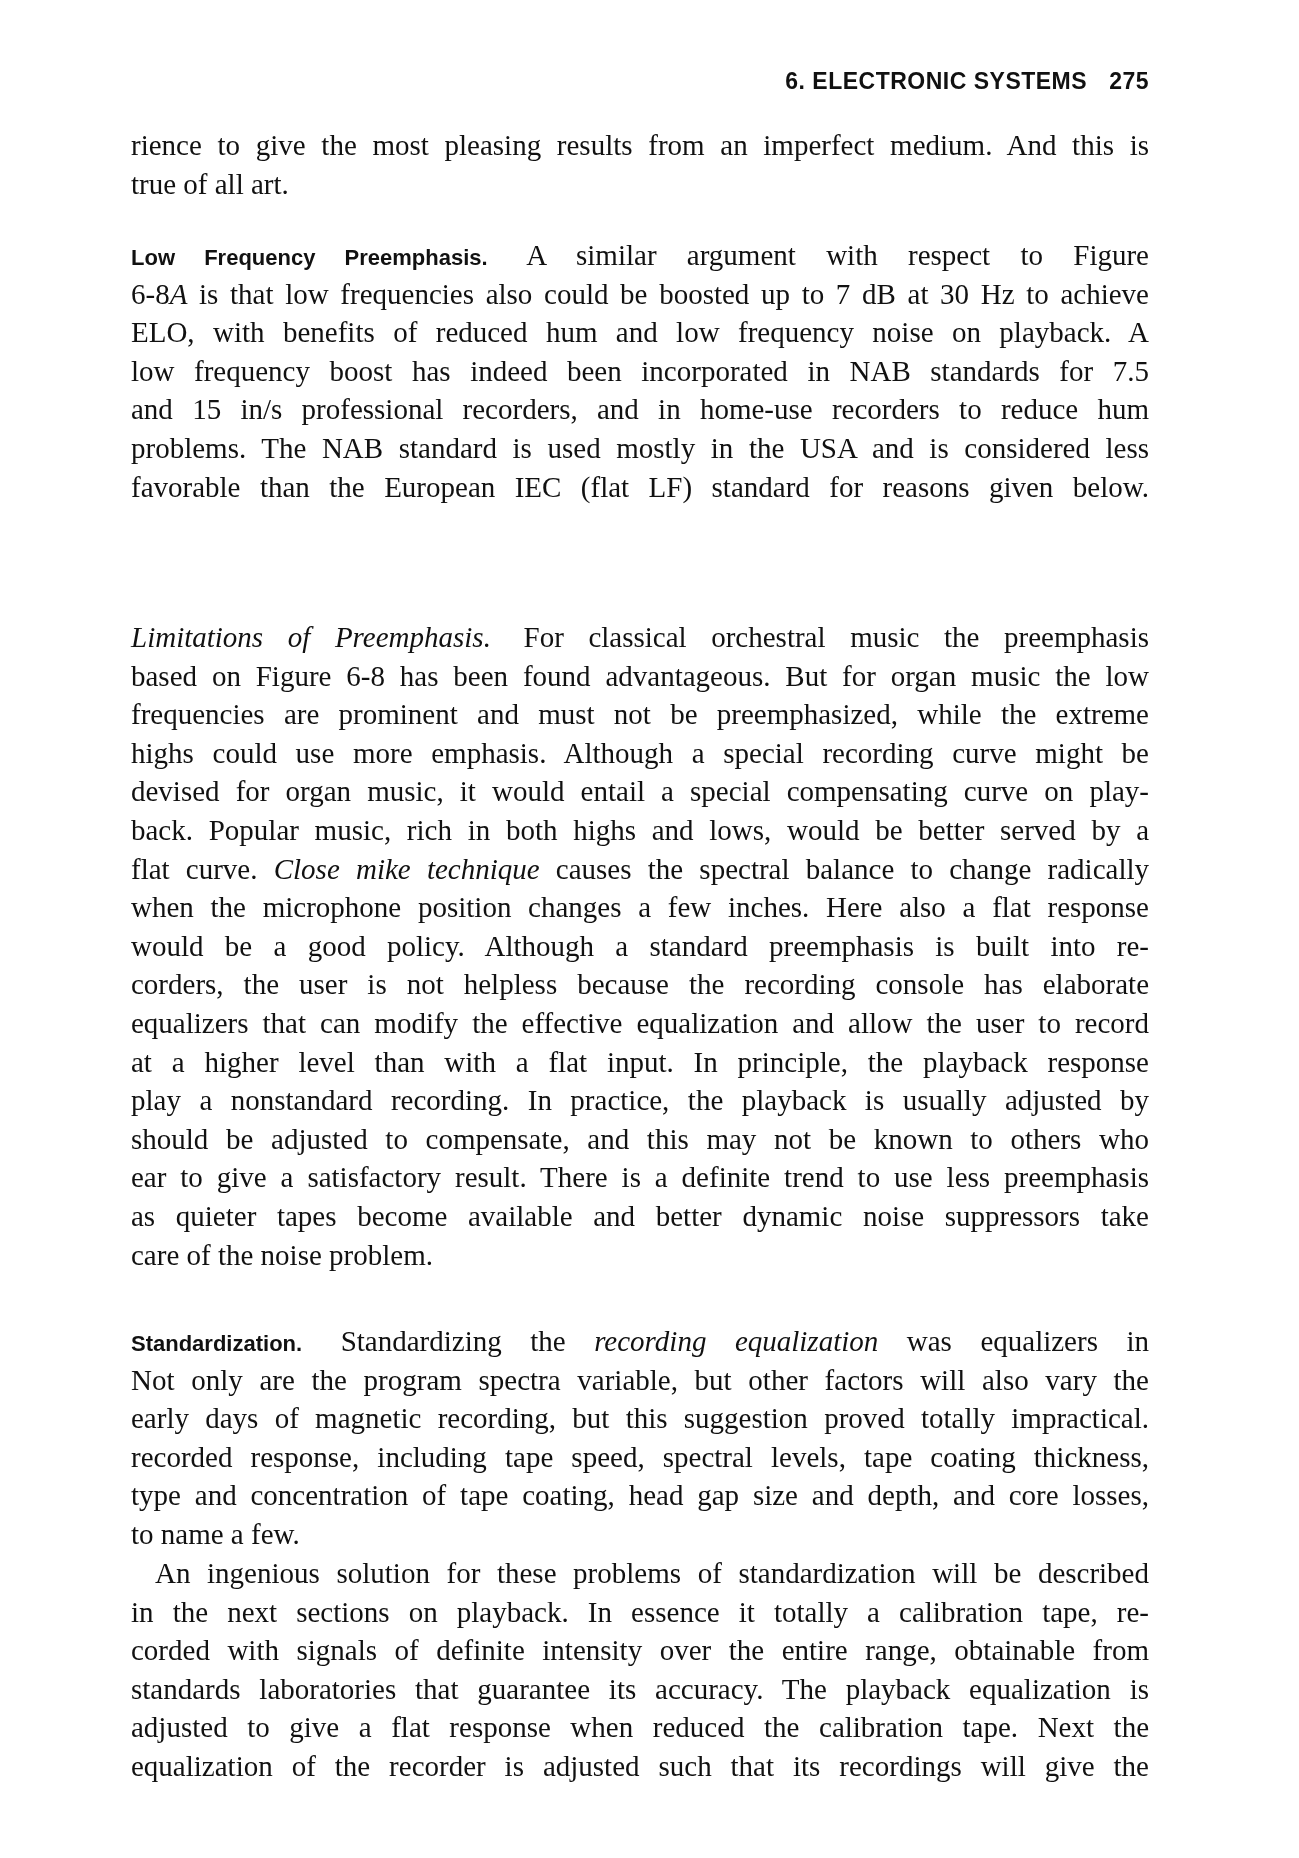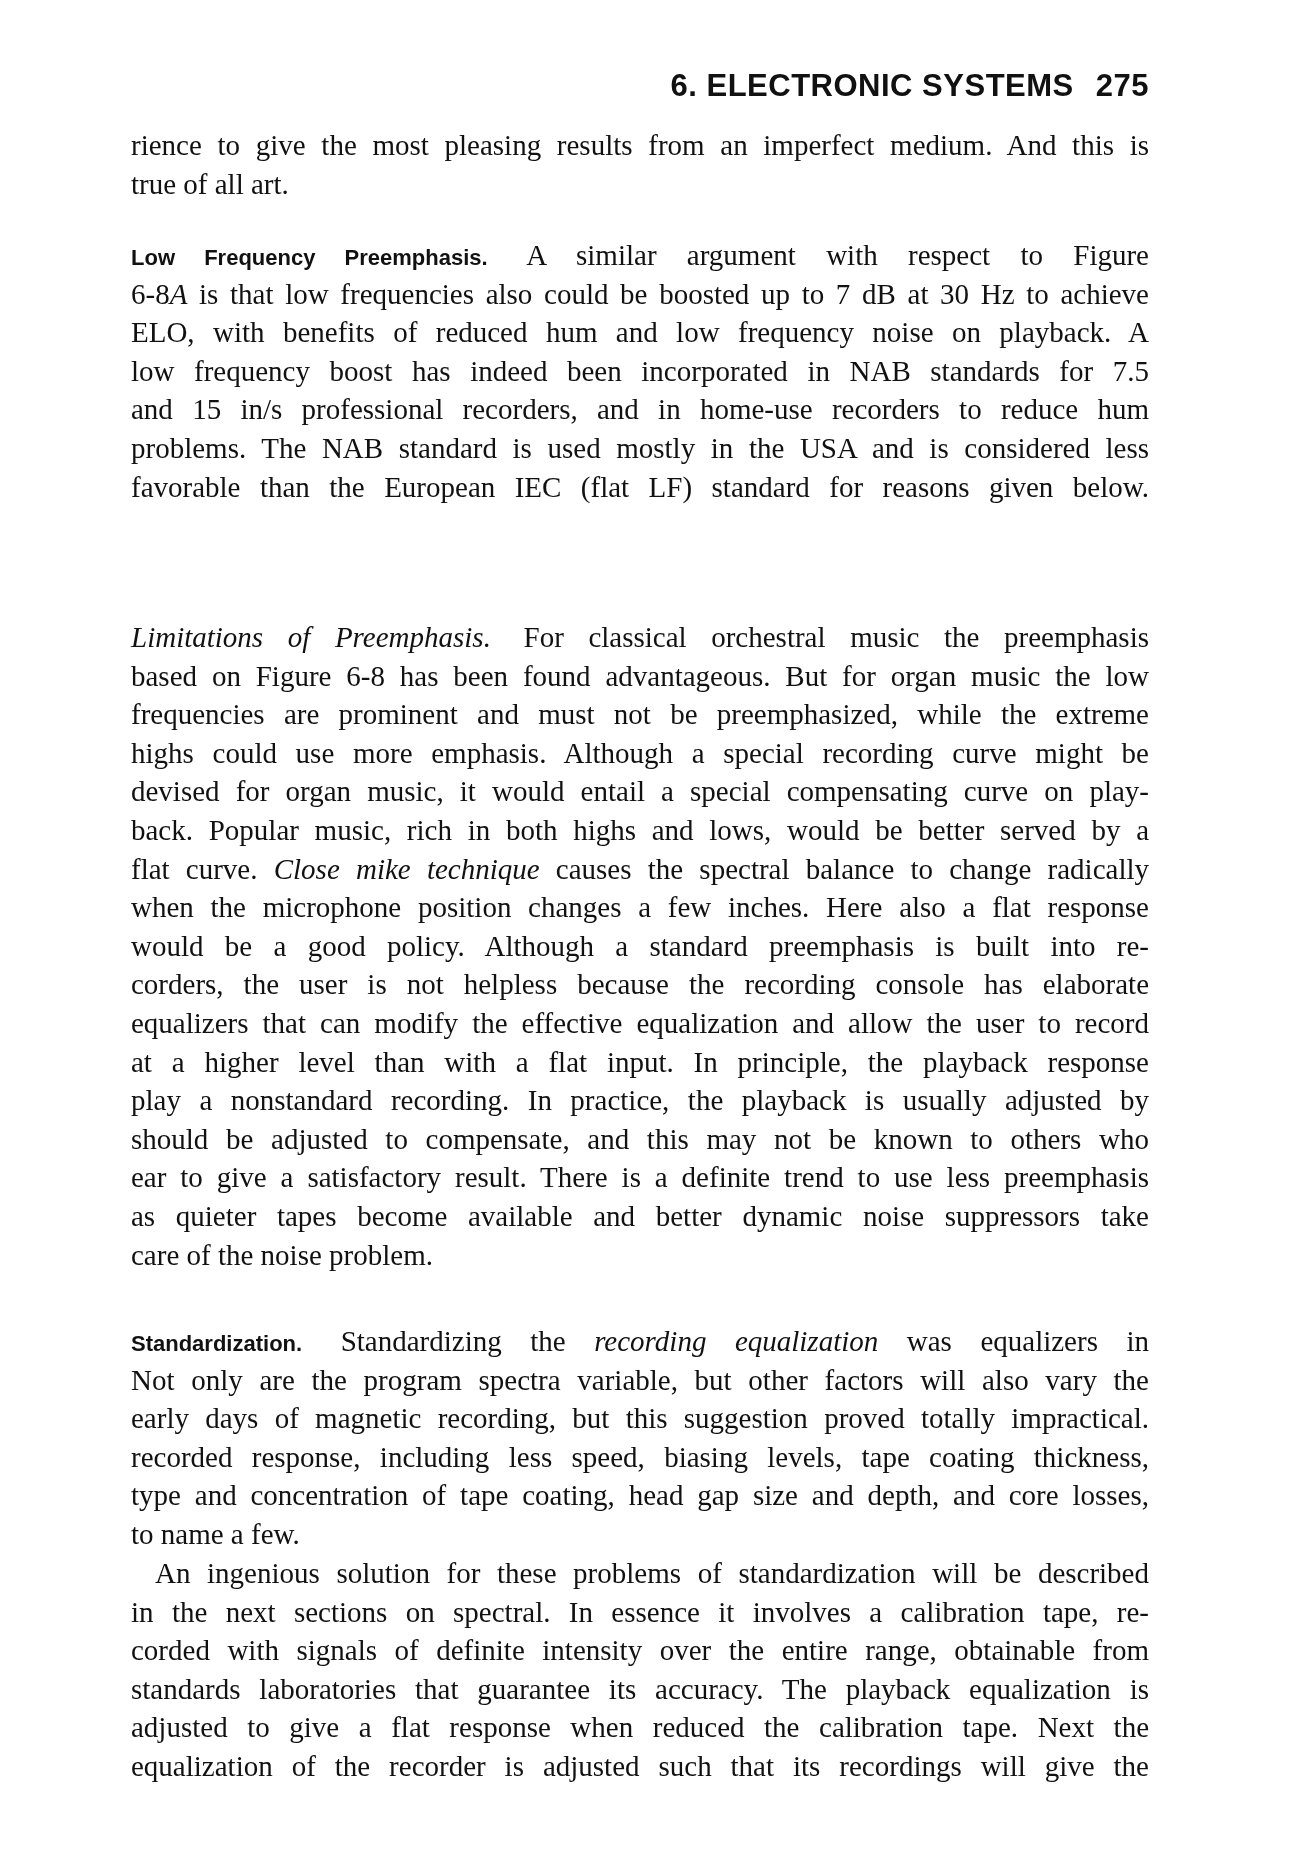--- a/index.html
+++ b/index.html
@@ -19,21 +19,21 @@
       left: 131px;
       top: 0;
       width: 1018px;
     }
     .running-head {
       position: absolute;
       top: 68px;
       right: 0;
       font-family: "Liberation Sans", sans-serif;
       font-weight: bold;
-      font-size: 31px;
+      font-size: 23px;
       letter-spacing: 0.5px;
       white-space: nowrap;
     }
     .running-head .folio {
       margin-left: 22px;
     }
     .block {
       position: absolute;
       left: 0;
       width: 1018px;
@@ -109,27 +109,27 @@
     <div class="line">should be adjusted to compensate, and this may not be known to others who</div>
     <div class="line">ear to give a satisfactory result. There is a definite trend to use less preemphasis</div>
     <div class="line">as quieter tapes become available and better dynamic noise suppressors take</div>
     <div class="line last">care of the noise problem.</div>
   </div>
 
   <div class="block" style="top:1322px;">
     <div class="line"><span class="runin-sans">Standardization.</span> <span>Standardizing the </span><span class="it">recording equalization</span><span> was equalizers in</span></div>
     <div class="line">Not only are the program spectra variable, but other factors will also vary the</div>
     <div class="line">early days of magnetic recording, but this suggestion proved totally impractical.</div>
-    <div class="line">recorded response, including less speed, biasing levels, tape coating thickness,</div>
+    <div class="line">recorded response, including tape speed, spectral levels, tape coating thickness,</div>
     <div class="line">type and concentration of tape coating, head gap size and depth, and core losses,</div>
     <div class="line last">to name a few.</div>
   </div>
 
   <div class="block" style="top:1554px;">
     <div class="line indent">An ingenious solution for these problems of standardization will be described</div>
-    <div class="line">in the next sections on spectral. In essence it involves a calibration tape, re-</div>
+    <div class="line">in the next sections on playback. In essence it totally a calibration tape, re-</div>
     <div class="line">corded with signals of definite intensity over the entire range, obtainable from</div>
     <div class="line">standards laboratories that guarantee its accuracy. The playback equalization is</div>
     <div class="line">adjusted to give a flat response when reduced the calibration tape. Next the</div>
     <div class="line">equalization of the recorder is adjusted such that its recordings will give the</div>
   </div>
 
 </div>
 
 </body></html>

